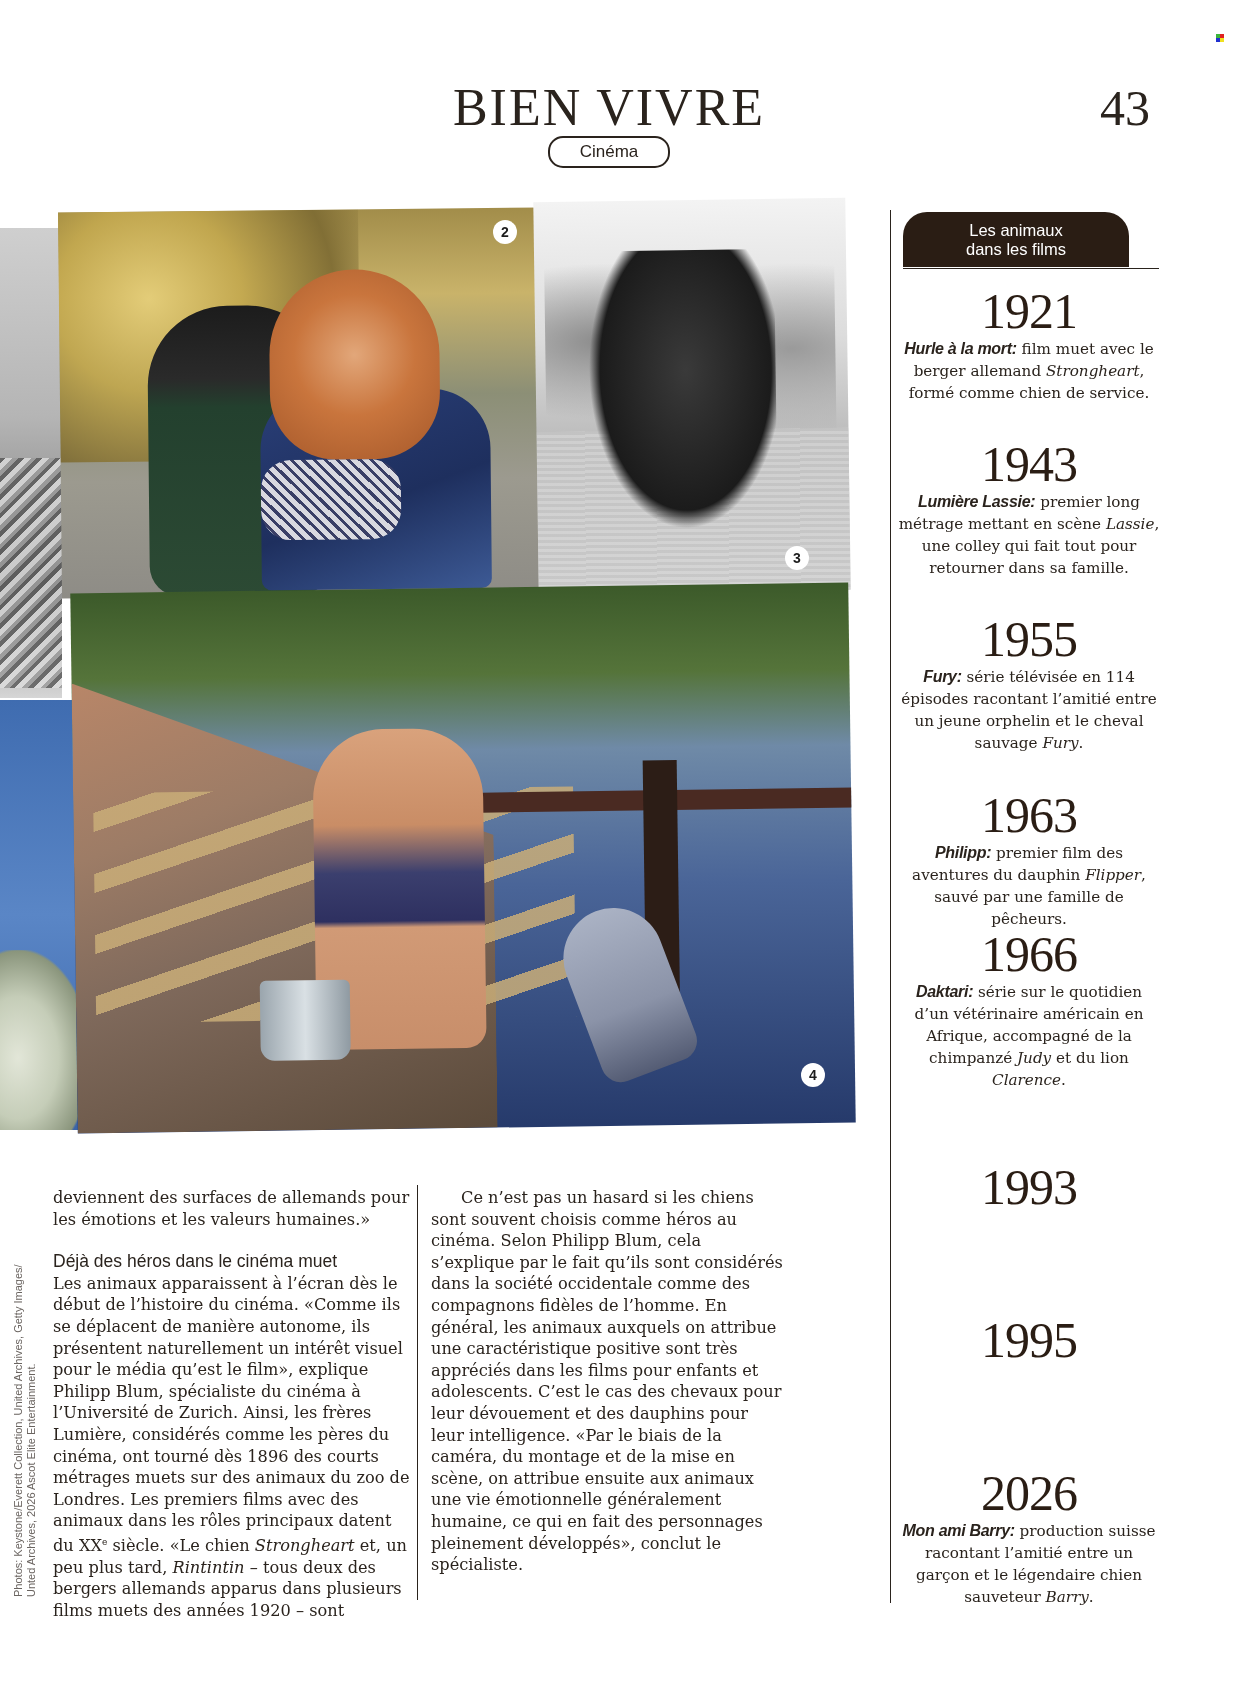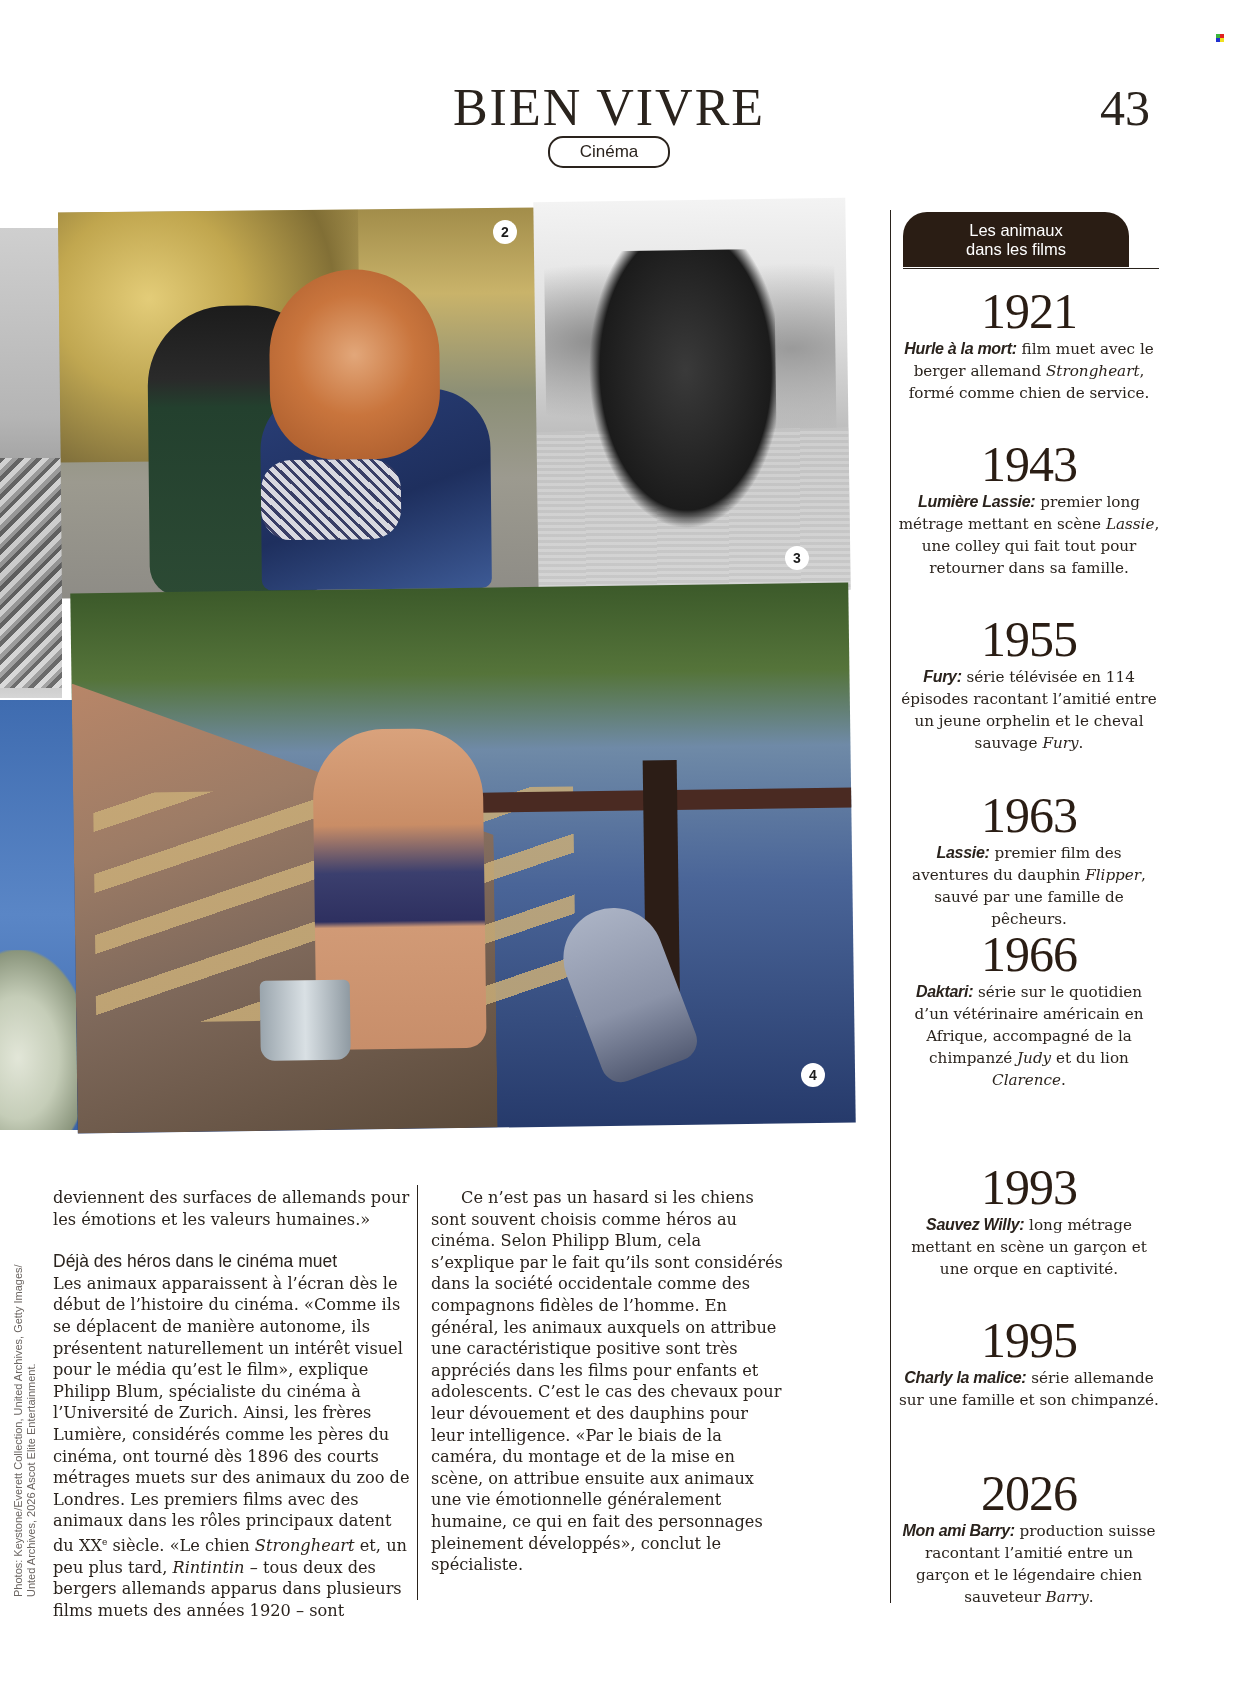--- a/index.html
+++ b/index.html
@@ -140,31 +140,29 @@
   <div class="timeline-entry" style="top:439px;">
     <div class="timeline-year">1943</div>
     <div class="timeline-text"><b>Lumière Lassie:</b><span> premier long métrage mettant en scène </span><i>Lassie</i><span>, une colley qui fait tout pour retourner dans sa famille.</span></div>
   </div>
   <div class="timeline-entry" style="top:614px;">
     <div class="timeline-year">1955</div>
     <div class="timeline-text"><b>Fury:</b><span> série télévisée en 114 épisodes racontant l’amitié entre un jeune orphelin et le cheval sauvage </span><i>Fury</i><span>.</span></div>
   </div>
   <div class="timeline-entry" style="top:790px;">
     <div class="timeline-year">1963</div>
-    <div class="timeline-text"><b>Lassie:</b><span> premier film des aventures du dauphin </span><i>Flipper</i><span>, sauvé par une famille de pêcheurs.</span></div>
+    <div class="timeline-text"><b>Philipp:</b><span> premier film des aventures du dauphin </span><i>Flipper</i><span>, sauvé par une famille de pêcheurs.</span></div>
   </div>
   <div class="timeline-entry" style="top:929px;">
     <div class="timeline-year">1966</div>
     <div class="timeline-text"><b>Daktari:</b><span> série sur le quotidien d’un vétérinaire américain en Afrique, accompagné de la chimpanzé </span><i>Judy</i><span> et du lion </span><i>Clarence</i><span>.</span></div>
   </div>
   <div class="timeline-entry" style="top:1162px;">
     <div class="timeline-year">1993</div>
-    <div class="timeline-text"><b>Sauvez Willy:</b><span> long métrage mettant en scène un garçon et une orque en captivité.</span></div>
   </div>
   <div class="timeline-entry" style="top:1315px;">
     <div class="timeline-year">1995</div>
-    <div class="timeline-text"><b>Charly la malice:</b><span> série allemande sur une famille et son chimpanzé.</span></div>
   </div>
   <div class="timeline-entry" style="top:1468px;">
     <div class="timeline-year">2026</div>
     <div class="timeline-text"><b>Mon ami Barry:</b><span> production suisse racontant l’amitié entre un garçon et le légendaire chien sauveteur </span><i>Barry</i><span>.</span></div>
   </div>
 </div>
 
 </body></html>

